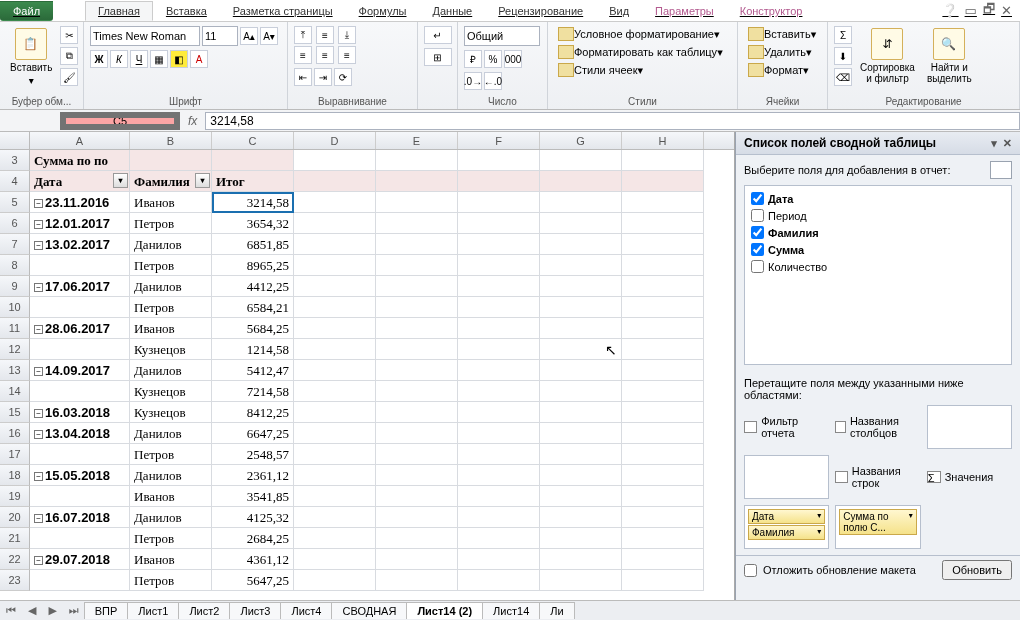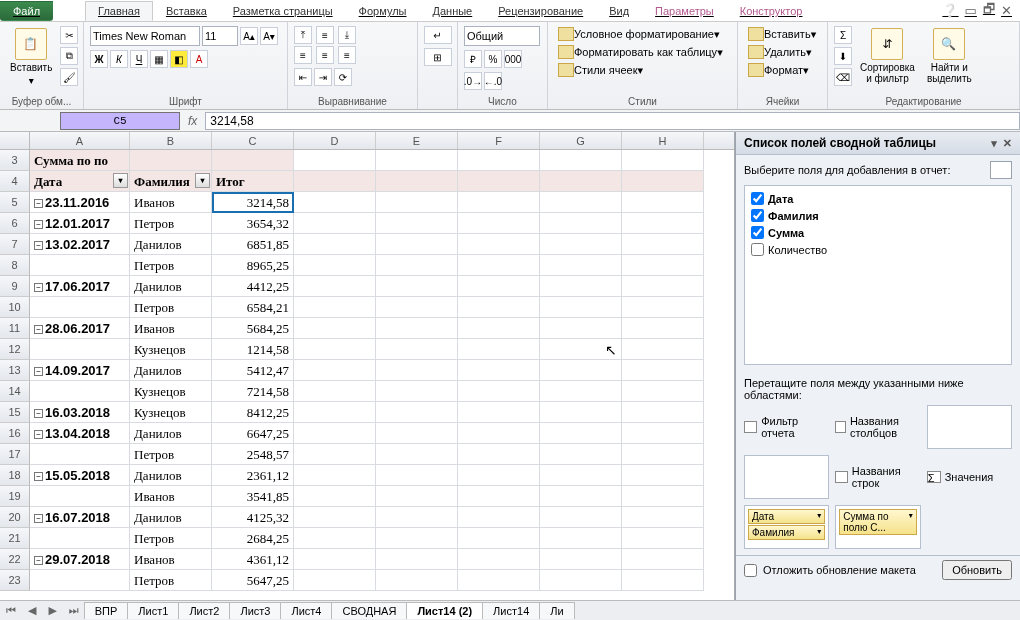--- a/index.html
+++ b/index.html
@@ -27,21 +27,21 @@
 .font-row { display: flex; gap: 2px; align-items: center; }
 .font-select { height: 20px; border: 1px solid #abb2bf; font-size: 11px; padding: 0 2px; background: #fff; }
 .font-select.name { width: 110px; }
 .font-select.size { width: 36px; }
 .align-grid { display: grid; grid-template-columns: repeat(3,20px); gap: 2px; }
 .textbtn { display: flex; align-items: center; font-size: 11px; padding: 1px 4px; cursor: pointer; white-space: nowrap; }
 .textbtn .ico2 { width: 16px; height: 14px; background: #f0e0a0; border: 1px solid #caa84a; }
 
 
 .fbar { display: flex; height: 22px; border-bottom: 1px solid #bbb; align-items: center; background: #f3f4f6; }
-.namebox { width: 120px; margin-left: 60px; border: 1px solid #737373; height: 18px; background: #c4b5fd; text-align: center; font-size: 11px; font-family: Liberation Mono, monospace; }
+.namebox { width: 120px; margin-left: 60px; border: 6px solid #737373; height: 18px; background: #fca5a5; text-align: center; font-size: 11px; }
 .fx { margin: 0 8px; font-style: italic; font-size: 12px; color: #666; }
 .formula { flex: 1; border: 1px solid #abb2bf; height: 18px; padding: 0 4px; font-size: 12px; background:#fff; }
 
 
 .main { display: flex; height: 468px; }
 .sheet { flex: 1; display: flex; flex-direction: column; overflow: hidden; border-right: 1px solid #aaa; }
 .colheads { display: flex; height: 18px; background: linear-gradient(#f5f7fa,#e4e7ec); border-bottom: 1px solid #bbb; }
 .corner { width: 30px; border-right: 1px solid #bbb; }
 .ch { width: 82px; border-right: 1px solid #ccc; text-align: center; font-size: 11px; color: #555; line-height: 18px; }
 .ch.colA { width: 100px; }
@@ -485,20 +485,24 @@
     </div>
     <div class="pivot-hint">
       <span>Выберите поля для добавления в отчет:</span>
       <div class="ico2"></div>
     </div>
     <div class="fieldlist" id="fieldlist">
         <div class="fielditem checked">
           <input type="checkbox" checked="" style="">
           <span>Дата</span>
         </div>
+        <div class="fielditem">
+          <input type="checkbox" style="">
+          <span>Период</span>
+        </div>
         <div class="fielditem checked">
           <input type="checkbox" checked="" style="">
           <span>Фамилия</span>
         </div>
         <div class="fielditem checked">
           <input type="checkbox" checked="" style="">
           <span>Сумма</span>
         </div>
         <div class="fielditem">
           <input type="checkbox" style="">

